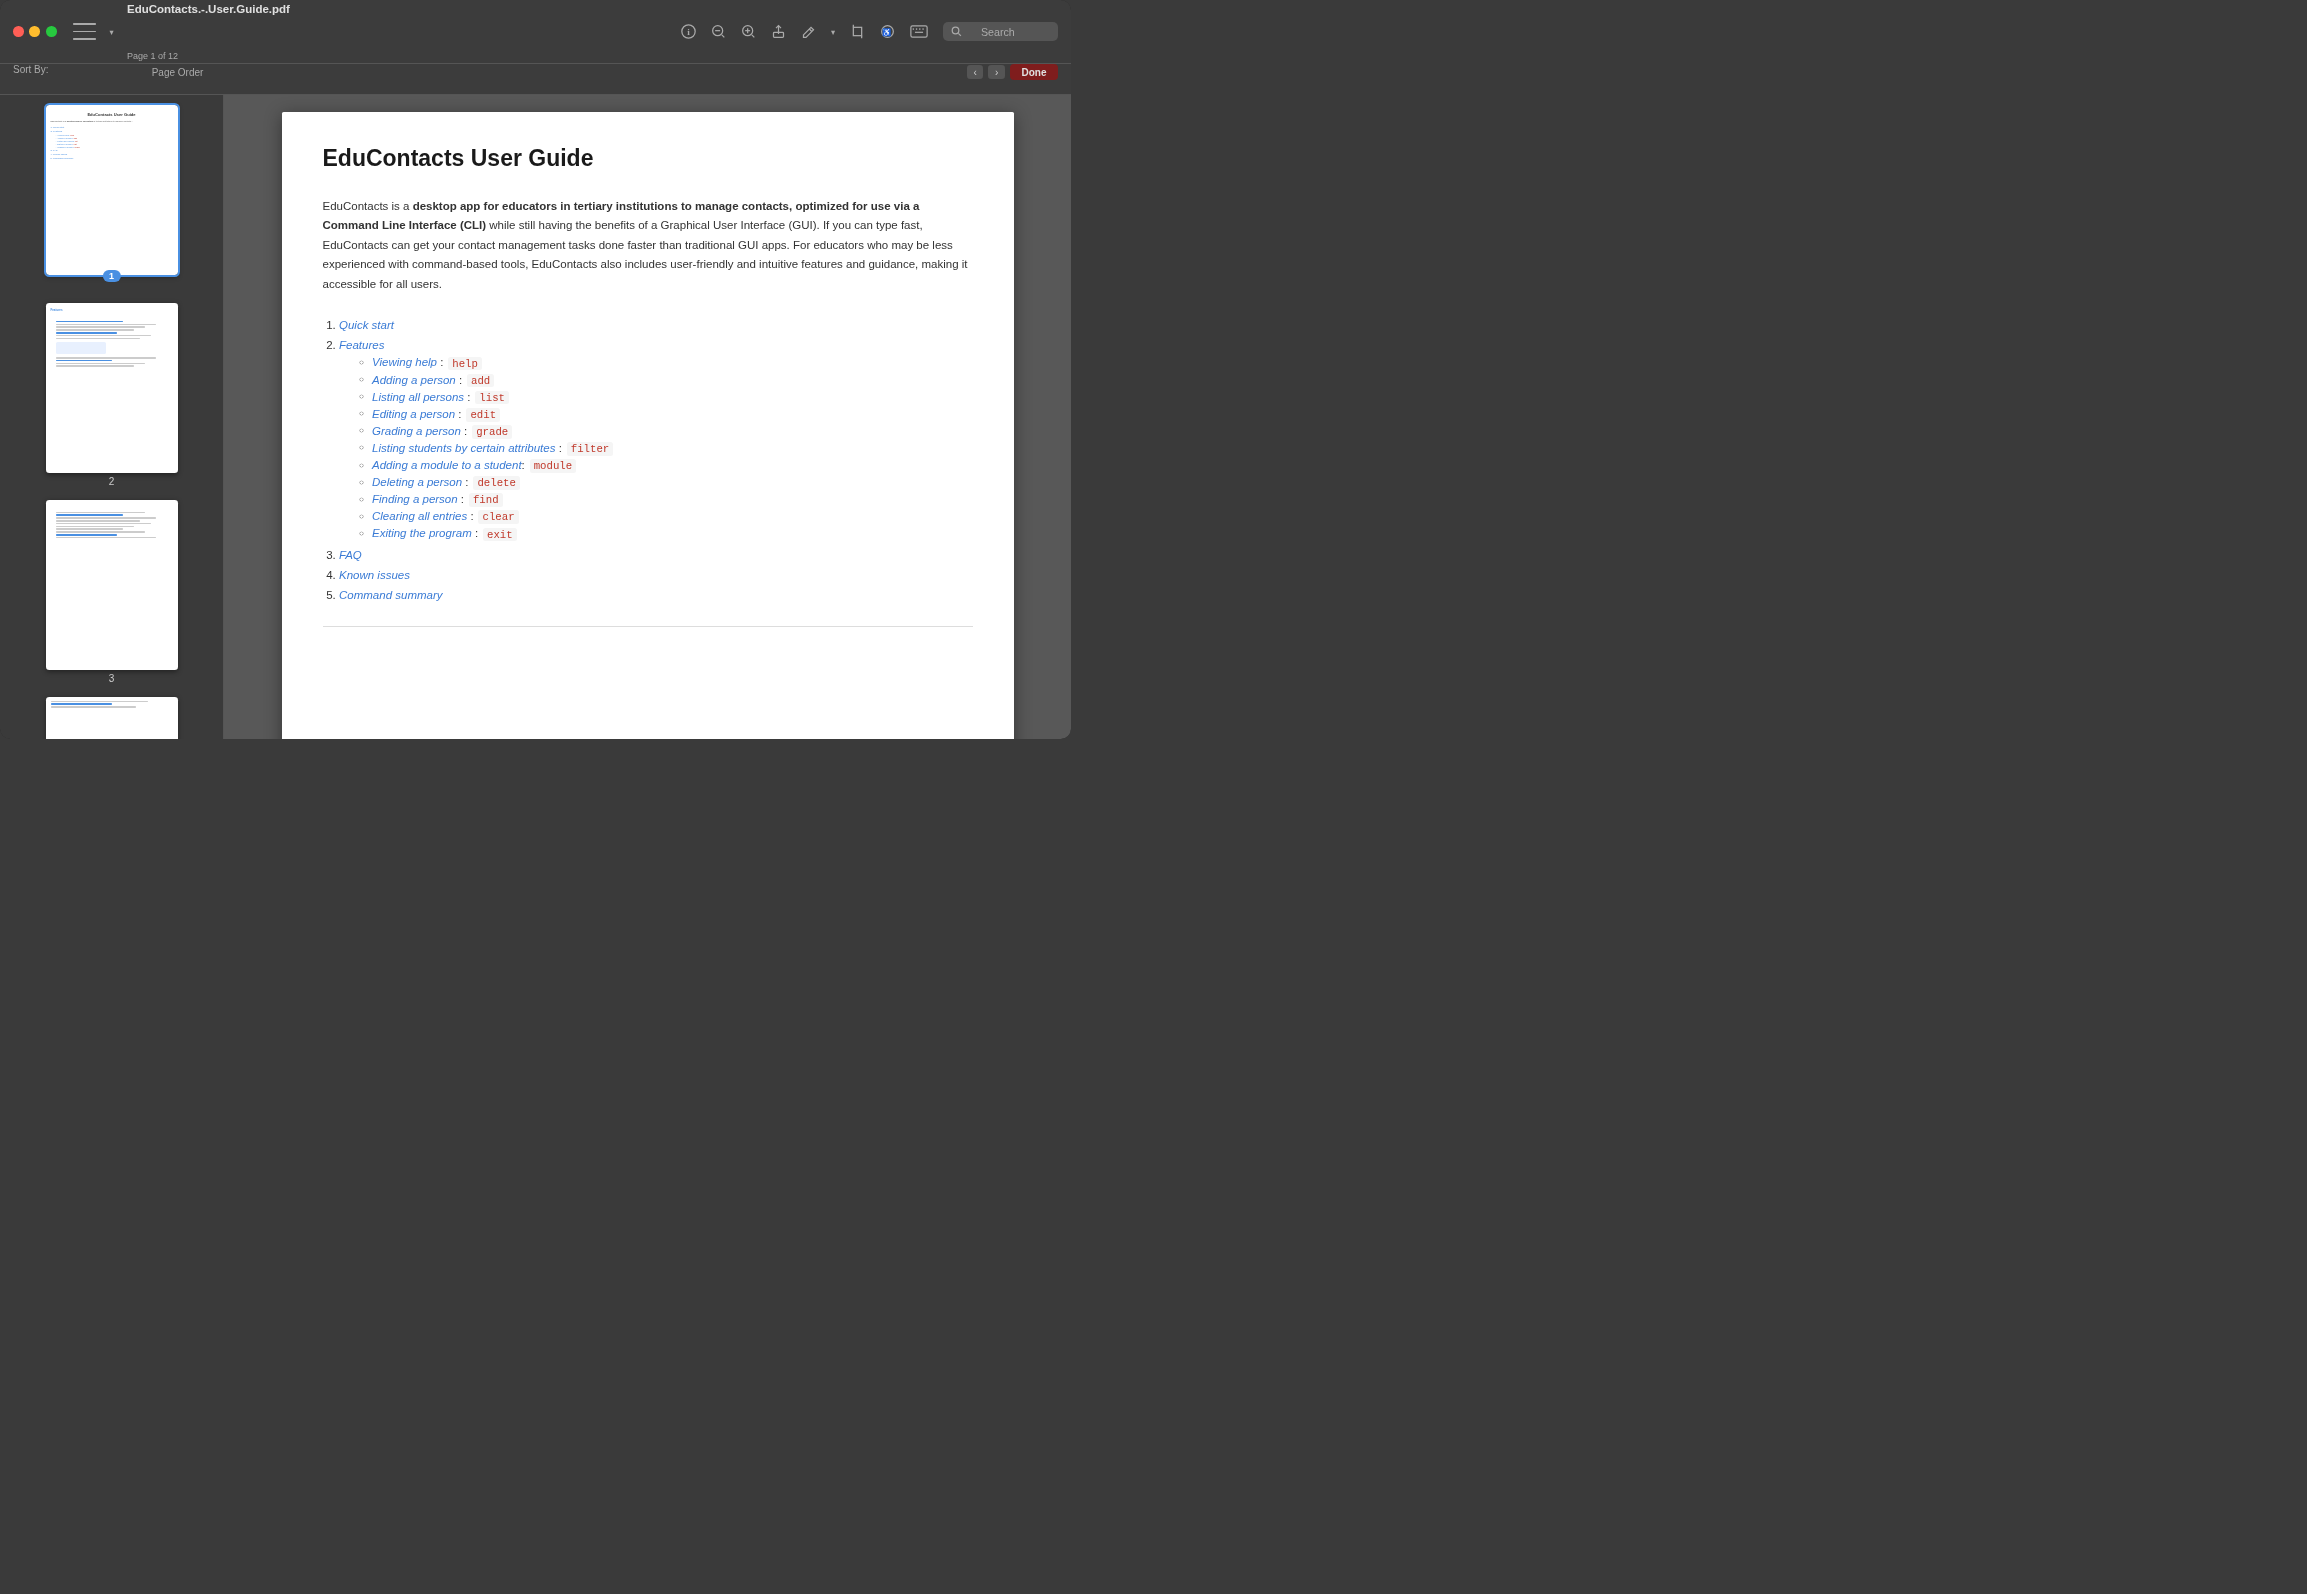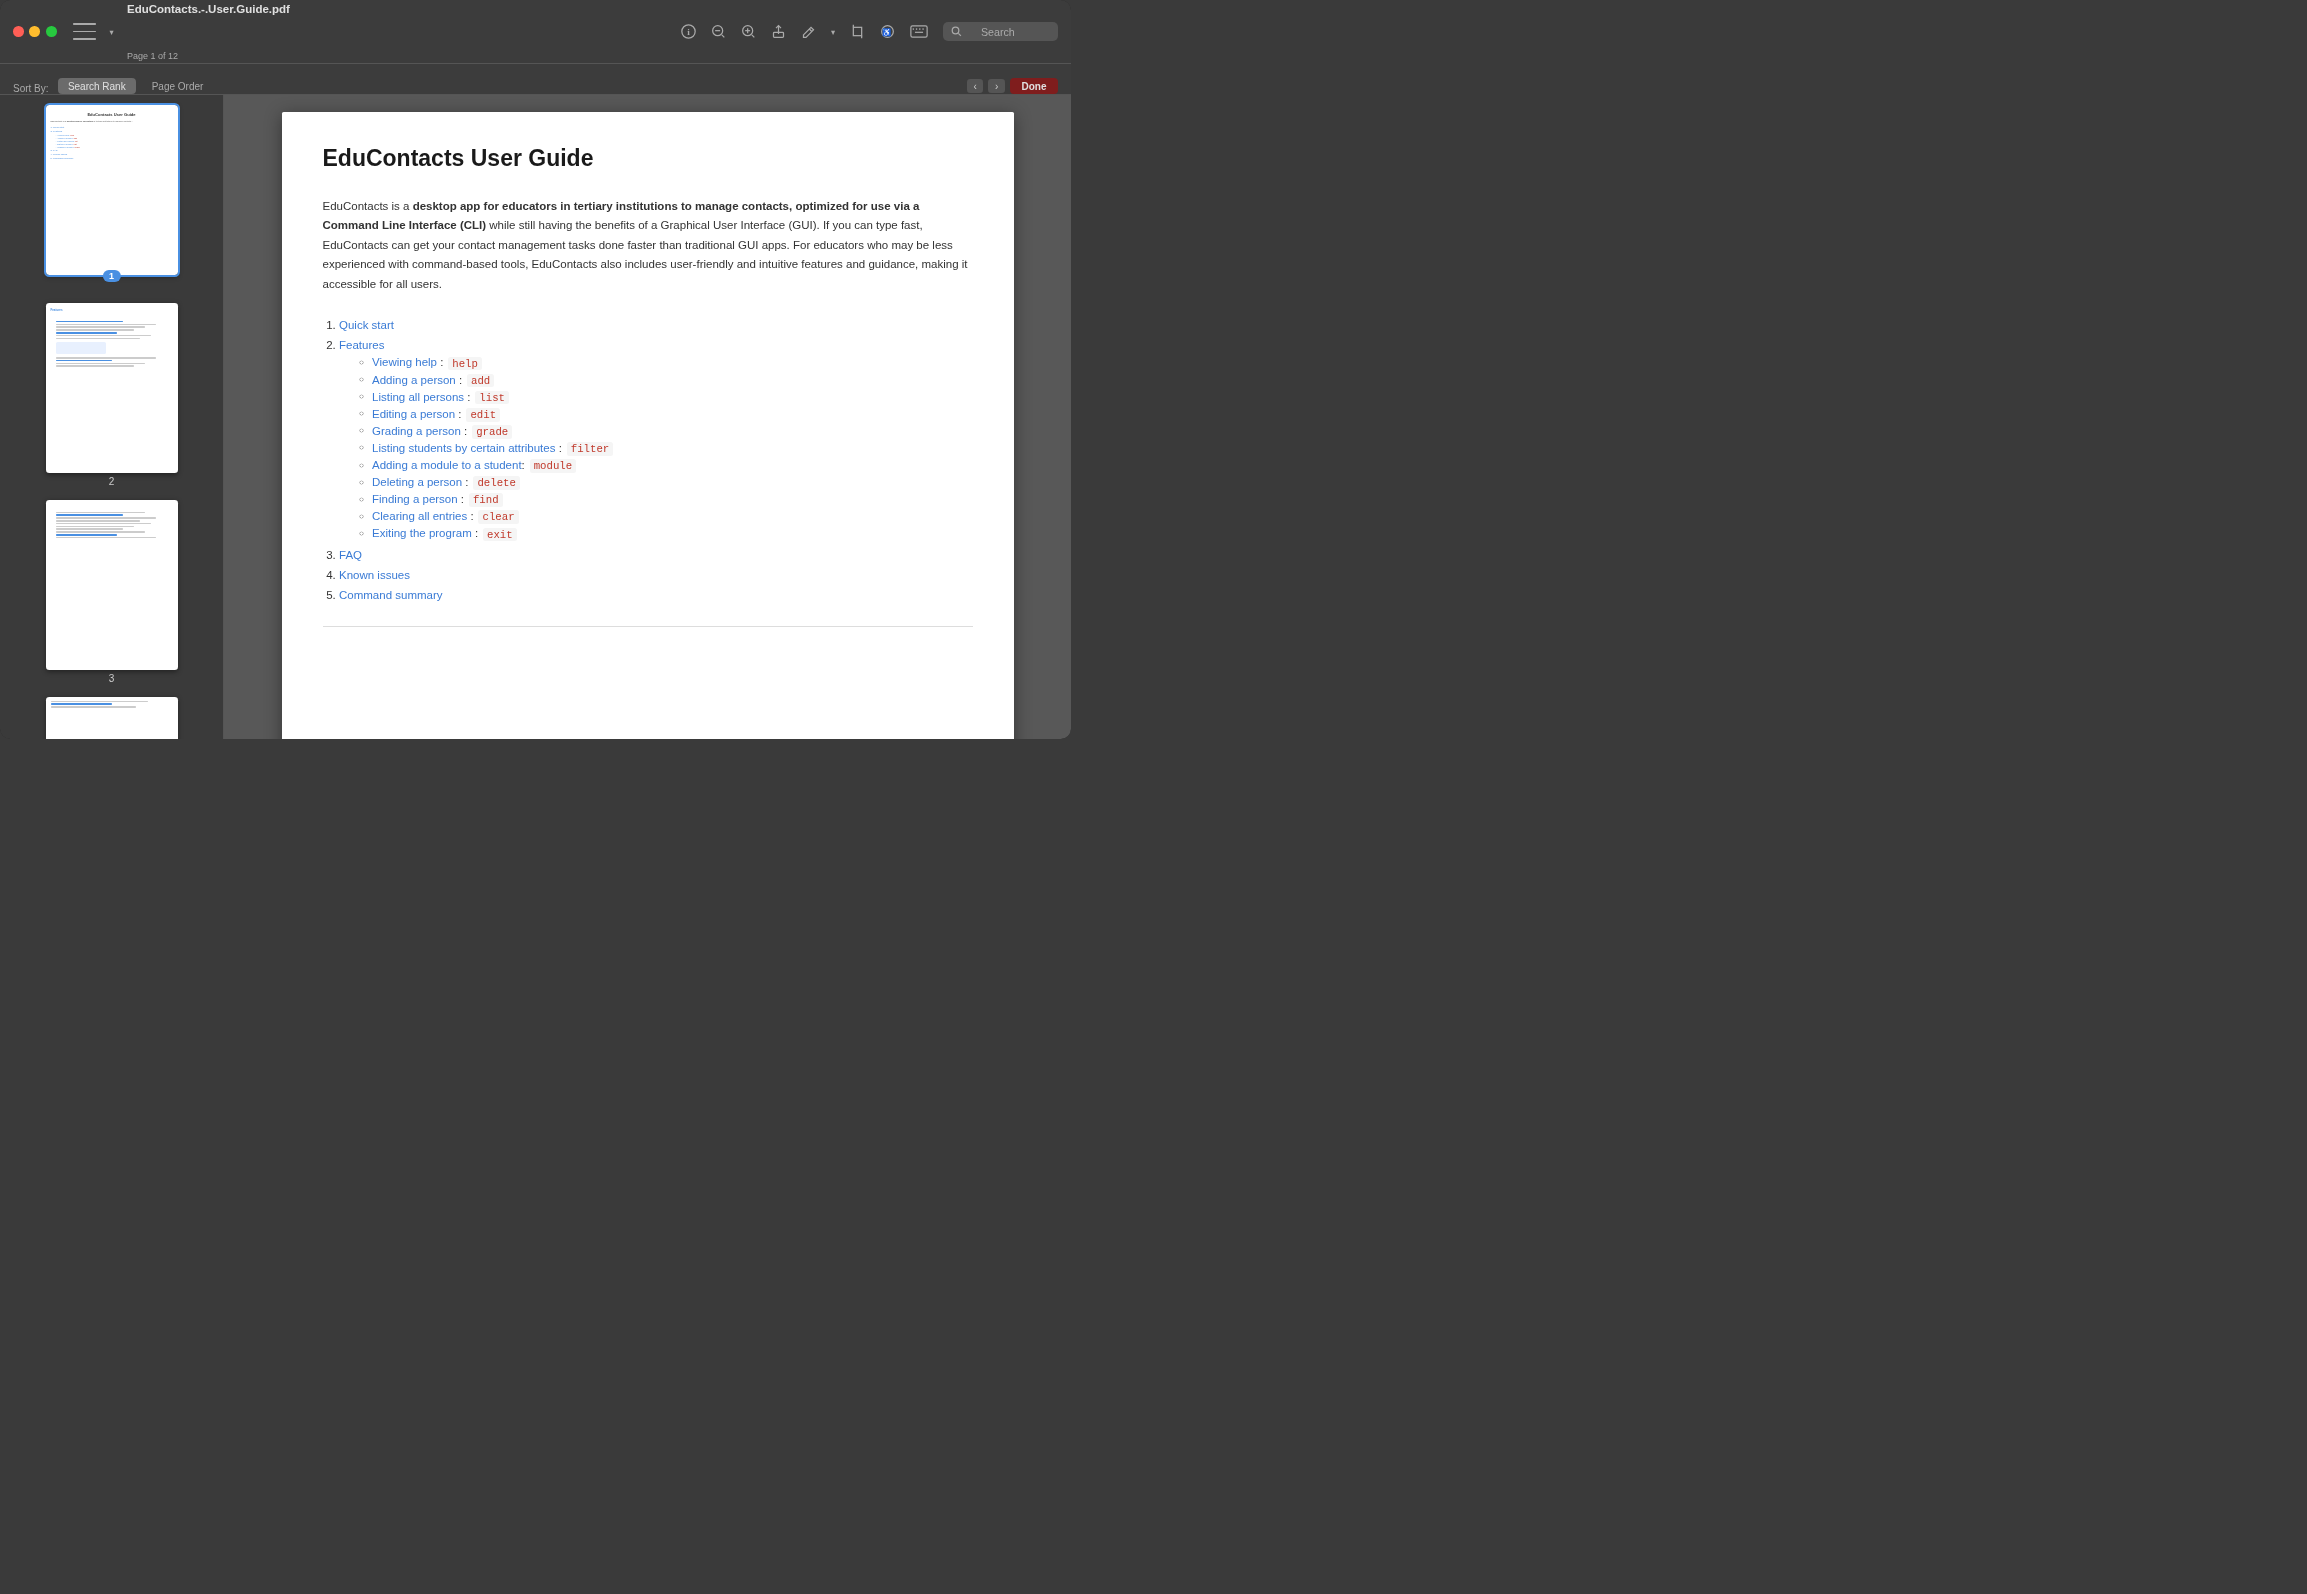--- a/index.html
+++ b/index.html
@@ -106,21 +106,21 @@
     }
     .search-bar-text {
       font-size: 10.7px;
       color: #aaa;
     }
     
     .sortbar {
       height: 31px;
       background: #3c3c3c;
       display: flex;
-      align-items: flex-end;
+      align-items: flex-start;
       padding: 0 13px;
       gap: 6px;
       border-bottom: 0.8px solid #555;
       flex-shrink: 0;
     }
     .sort-label {
       font-size: 10px;
       color: #aaa;
       margin-right: 3.3px;
     }
@@ -277,20 +277,21 @@
     .toc > li {
       font-size: 11.5px;
       color: #333;
       margin-bottom: 8.2px;
       list-style-type: decimal;
     }
     .toc-link {
       color: #3a7bd5;
       text-decoration: none;
       cursor: pointer;
+      font-style: italic;
     }
     .toc-sub {
       margin-left: 20px;
       margin-top: 5px;
       list-style-type: none;
     }
     .toc-sub li {
       font-size: 11.5px;
       color: #333;
       margin-bottom: 4.1px;

